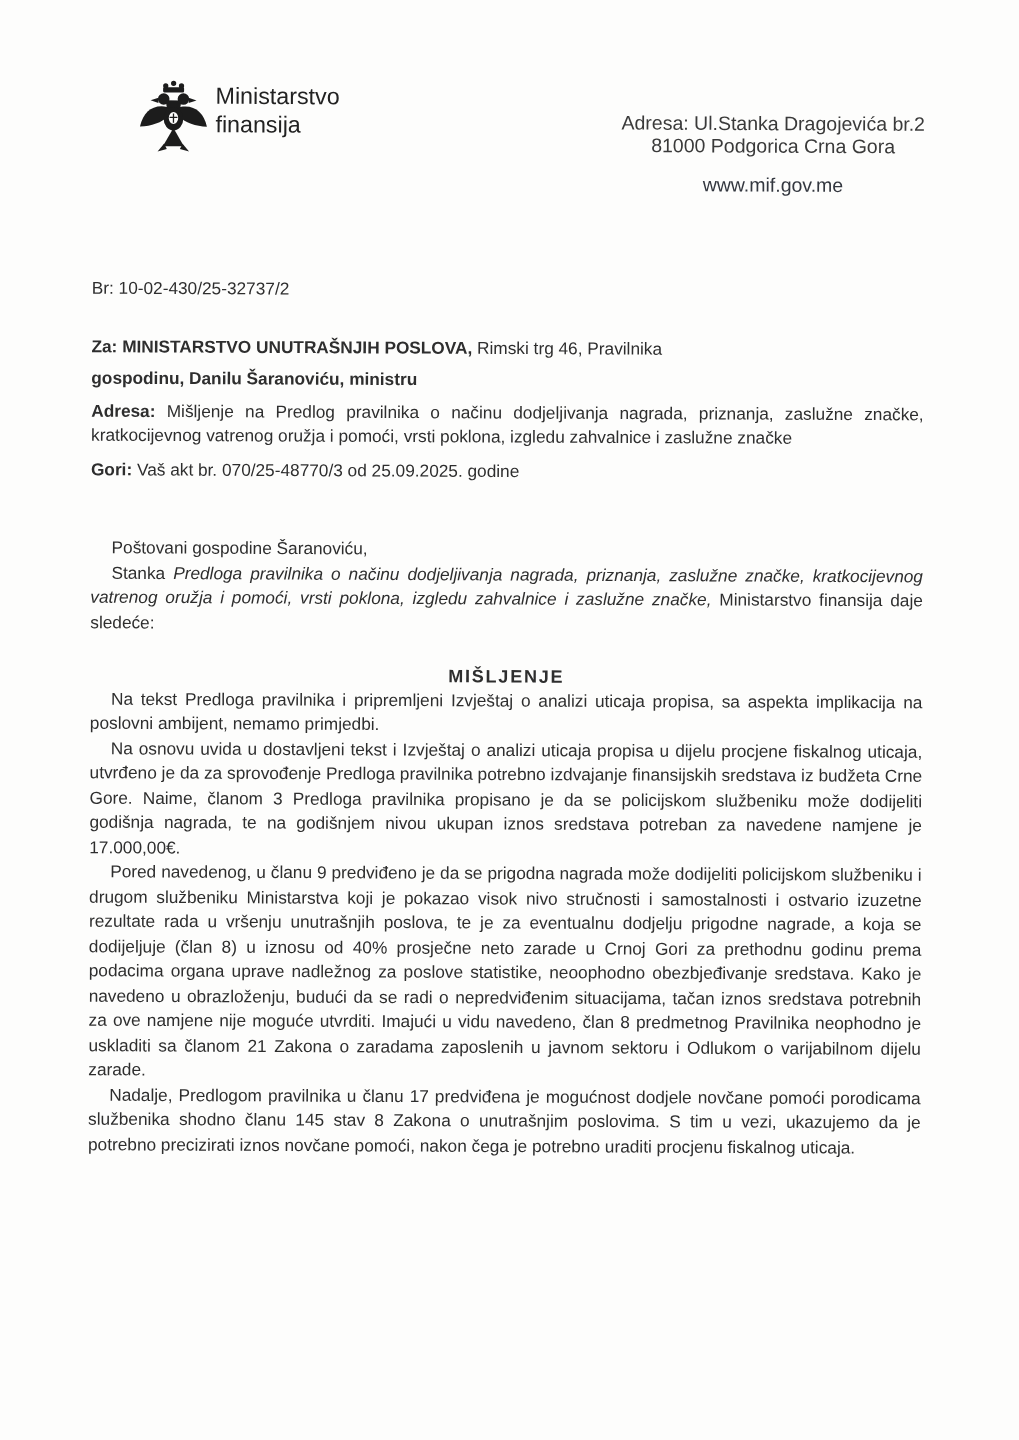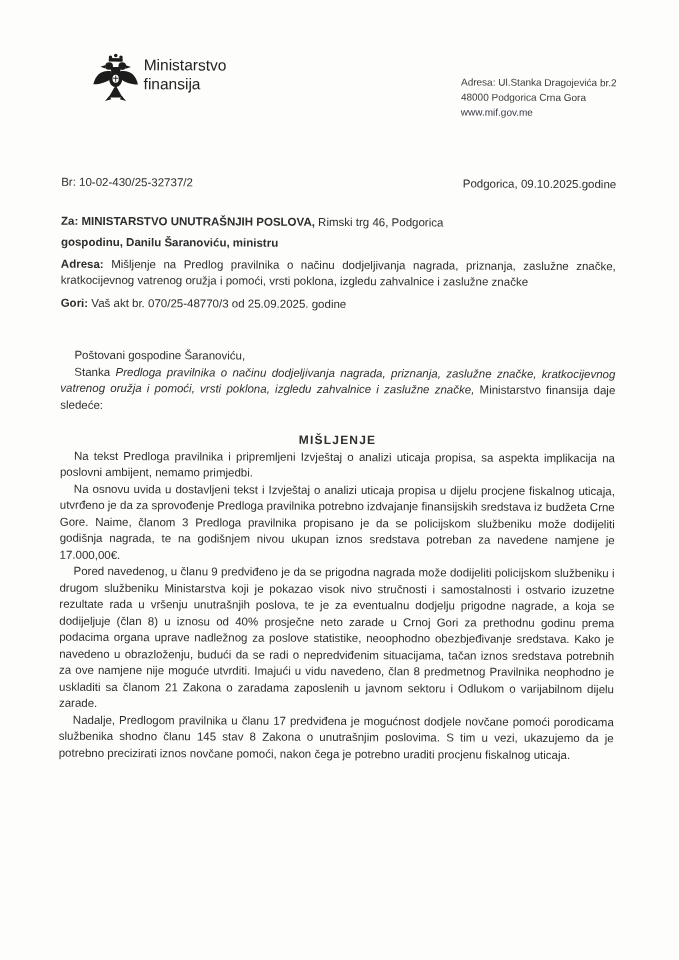--- a/index.html
+++ b/index.html
@@ -25,27 +25,27 @@
   .logo { margin-left:26px; width:56px; height:58px; }
   .logo svg { width:56px; height:58px; display:block; }
   .ministry {
     margin-top:4px;
     font-size:15.5px;
     line-height:19px;
     white-space:pre-line;
     color:#222;
   }
   .address {
-    text-align:left;
-    font-size:10px;
+    text-align:center;
+    font-size:13px;
     line-height:15px;
     color:#3a3a3a;
     padding-top:22px;
   }
-  .address .site { color:#33373f; }
+  .address .site { color:#33373f;margin-top:11px; }
   
   .meta {
     display:flex; justify-content:space-between;
     margin-top:56px;
   }
   
   .recipient { margin-top:22px; }
   .recipient p { margin:0 0 5px 0; }
   .b { font-weight:bold; }
   .predmet { text-align:justify; }
@@ -96,32 +96,31 @@
             </g>
             <ellipse cx="32" cy="30.5" rx="3.6" ry="4.6" fill="#fdfdfc"></ellipse>
             <path d="M29 30 L35 30 M32 27 L32 34" stroke="#1c1c1c" stroke-width="1"></path>
           </svg>
         </div>
         <div class="ministry">Ministarstvo
 finansija</div>
       </div>
       <div class="address">
         <div>Adresa: Ul.Stanka Dragojevića br.2</div>
-        <div>48000 Podgorica Crna Gora</div>
+        <div>81000 Podgorica Crna Gora</div>
         <div class="site">www.mif.gov.me</div>
       </div>
     </div>
 
     <div class="meta">
       <div>Br: 10-02-430/25-32737/2</div>
-      <div>Podgorica, 09.10.2025.godine</div>
     </div>
 
     <div class="recipient">
-      <p><span class="b">Za: MINISTARSTVO UNUTRAŠNJIH POSLOVA,</span><span> Rimski trg 46, Podgorica</span></p>
+      <p><span class="b">Za: MINISTARSTVO UNUTRAŠNJIH POSLOVA,</span><span> Rimski trg 46, Pravilnika</span></p>
       <p class="b">gospodinu, Danilu Šaranoviću, ministru</p>
       <p class="predmet"><span class="b">Adresa:</span><span> Mišljenje na Predlog pravilnika o načinu dodjeljivanja nagrada, priznanja, zaslužne značke, kratkocijevnog vatrenog oružja i pomoći, vrsti poklona, izgledu zahvalnice i zaslužne značke</span></p>
       <p class="veza"><span class="b">Gori:</span><span> Vaš akt  br. 070/25-48770/3 od 25.09.2025. godine</span></p>
     </div>
 
     <p class="salutation">Poštovani gospodine Šaranoviću,</p>
 
     <p class="para intro"><span>Stanka </span><span class="i">Predloga pravilnika o načinu dodjeljivanja nagrada, priznanja, zaslužne značke, kratkocijevnog vatrenog oružja i pomoći, vrsti poklona, izgledu zahvalnice i zaslužne značke,</span><span> Ministarstvo finansija daje sledeće:</span></p>
 
     <div class="heading">MIŠLJENJE</div>

